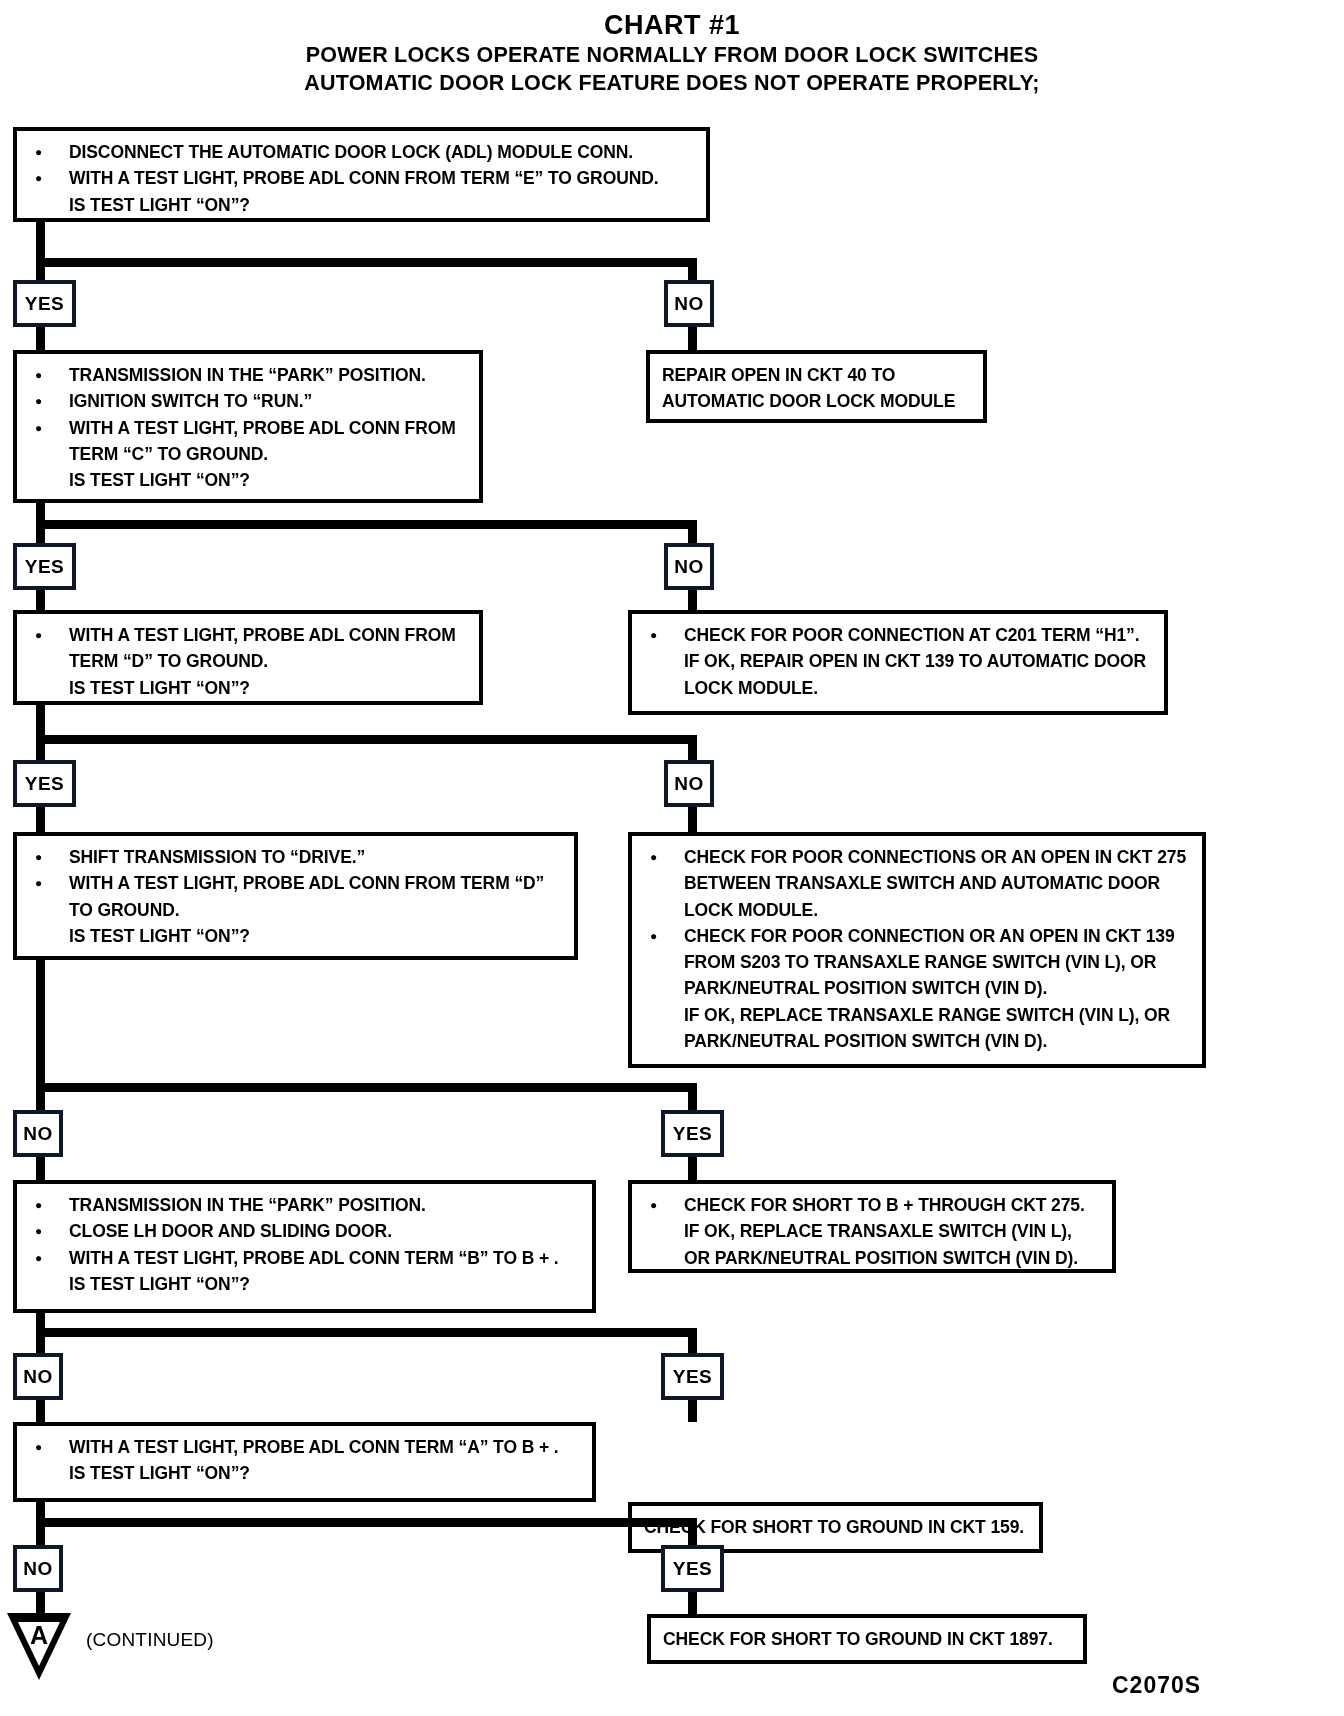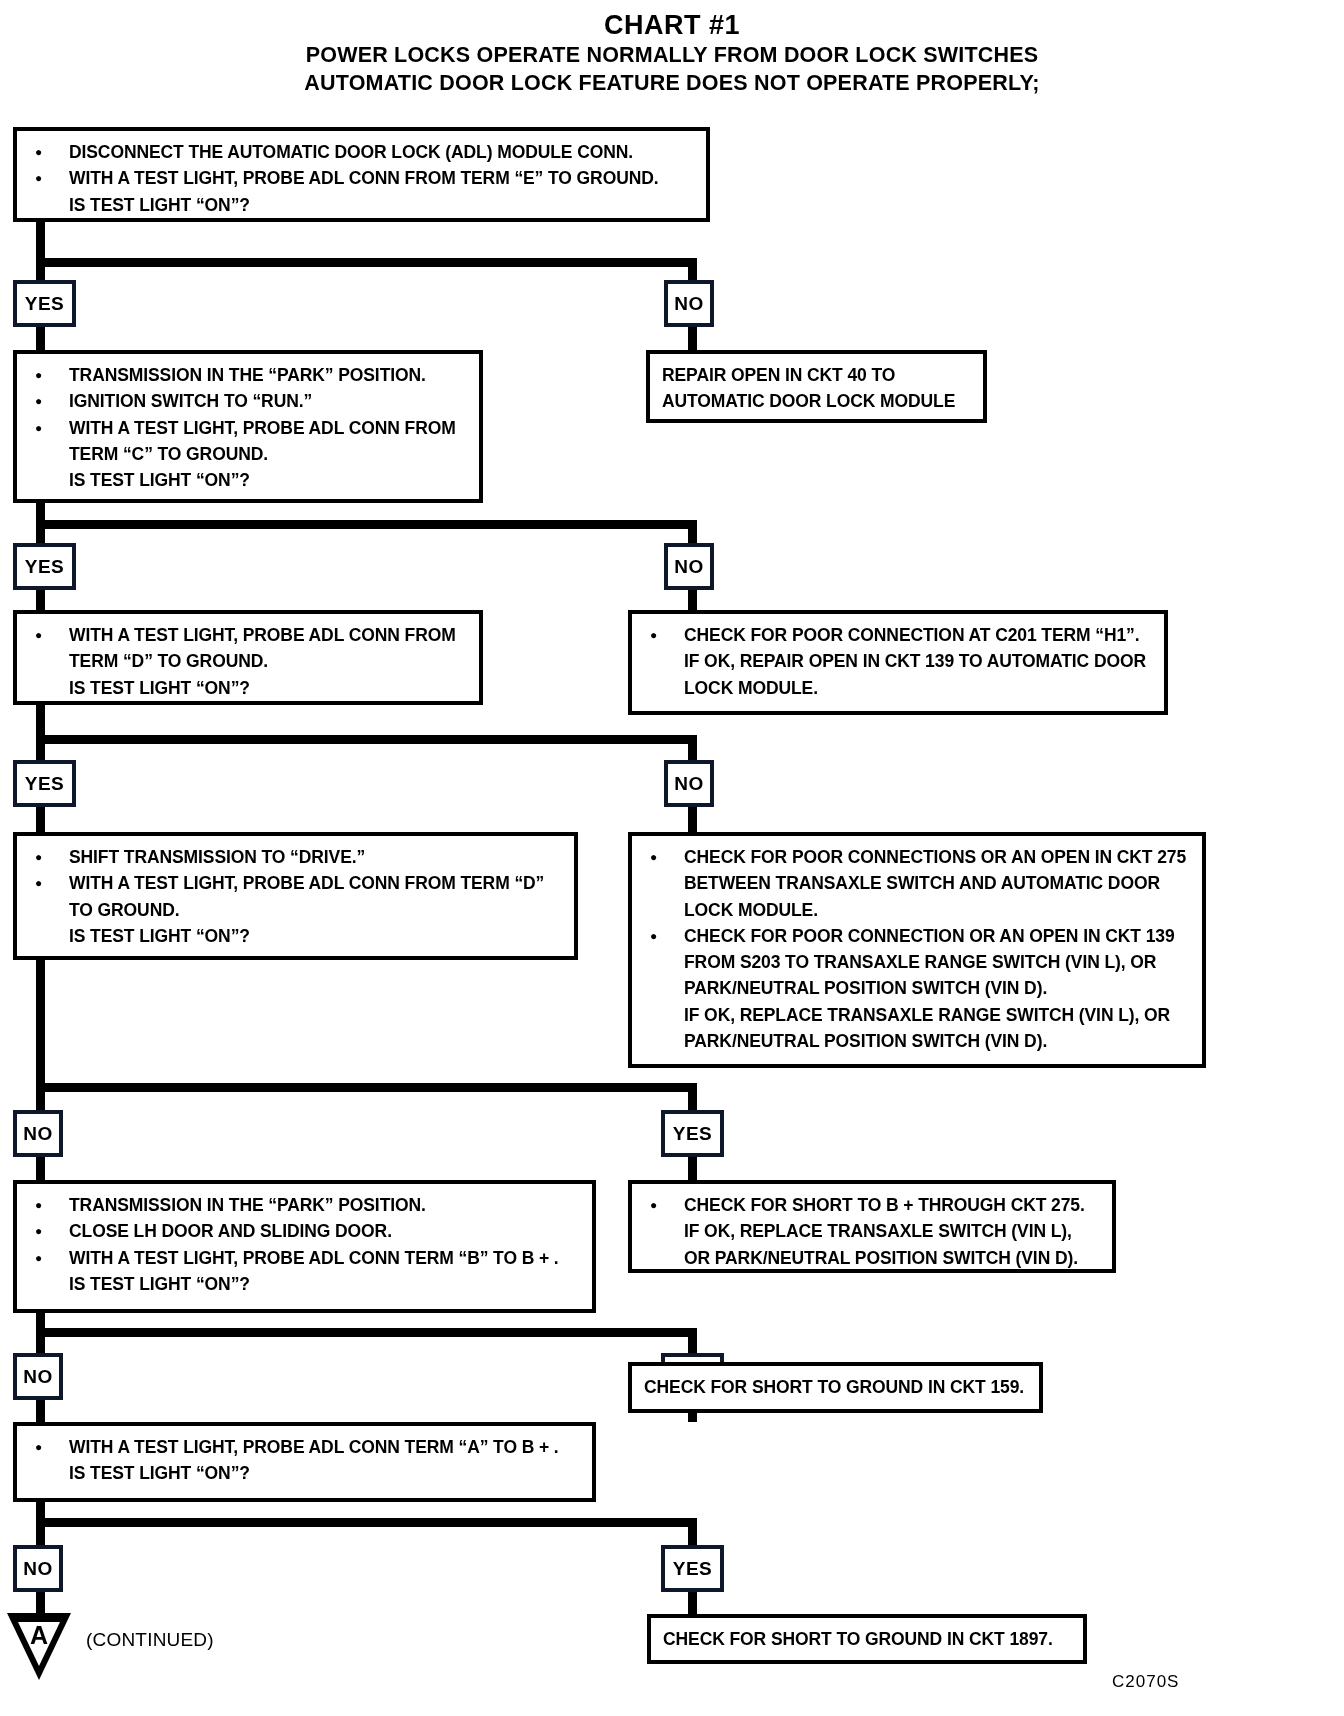--- a/index.html
+++ b/index.html
@@ -13,21 +13,21 @@
   .line{display:flex;align-items:flex-start;font-weight:bold;font-size:17.5px;line-height:1.5;letter-spacing:-0.1px;}
   .line .b{flex:0 0 34px;font-size:12px;line-height:26px;padding-left:6px;}
   .line .t{flex:1;}
   .plain{font-weight:bold;font-size:17.5px;line-height:1.5;letter-spacing:-0.1px;}
   .vcenter{display:flex;align-items:center;}
   .tag{position:absolute;border:4px solid #0f172a;background:#fff;box-sizing:border-box;height:47px;
        display:flex;align-items:center;justify-content:center;font-weight:bold;font-size:19px;letter-spacing:0.5px;}
   .vl{position:absolute;width:9px;background:#000;}
   .hl{position:absolute;height:9px;background:#000;}
   .continued{position:absolute;font-weight:normal;font-size:19px;letter-spacing:0.2px;}
-  .doccode{position:absolute;font-weight:normal;font-size:17px;letter-spacing:1px;}
+  .doccode{position:absolute;font-weight:bold;font-size:23px;letter-spacing:1px;}
   .tri{position:absolute;}
 </style>
 </head>
 <body>
 
 <div class="stage">
 
   <div class="title">
     <div class="t1">CHART #1</div>
     <div class="t2">POWER LOCKS OPERATE NORMALLY FROM DOOR LOCK SWITCHES</div>
@@ -198,21 +198,21 @@
   <div class="box" style="left:13px;top:1422px;width:583px;height:80px;">
     <div class="line">
         <span class="b">●</span>
         <span class="t">WITH A TEST LIGHT, PROBE ADL CONN TERM “A” TO B + .</span>
       </div>
     <div class="line">
         <span class="b"></span>
         <span class="t">IS TEST LIGHT “ON”?</span>
       </div>
   </div>
-  <div class="box vcenter" style="left:628px;top:1362px;width:415px;height:51px;">
+  <div class="box vcenter" style="left:628px;top:1502px;width:415px;height:51px;">
     <div class="plain">CHECK FOR SHORT TO GROUND IN CKT 159.</div>
   </div>
 
   <div class="vl" style="left:36px;top:1502px;height:16px;"></div>
   <div class="hl" style="left:36px;top:1518px;width:661px;"></div>
   <div class="vl" style="left:36px;top:1527px;height:18px;"></div>
   <div class="vl" style="left:688px;top:1527px;height:18px;"></div>
   <div class="tag" style="left:13px;top:1545px;width:50px;">NO</div>
   <div class="tag" style="left:661px;top:1545px;width:63px;">YES</div>
   <div class="vl" style="left:36px;top:1592px;height:22px;"></div>

